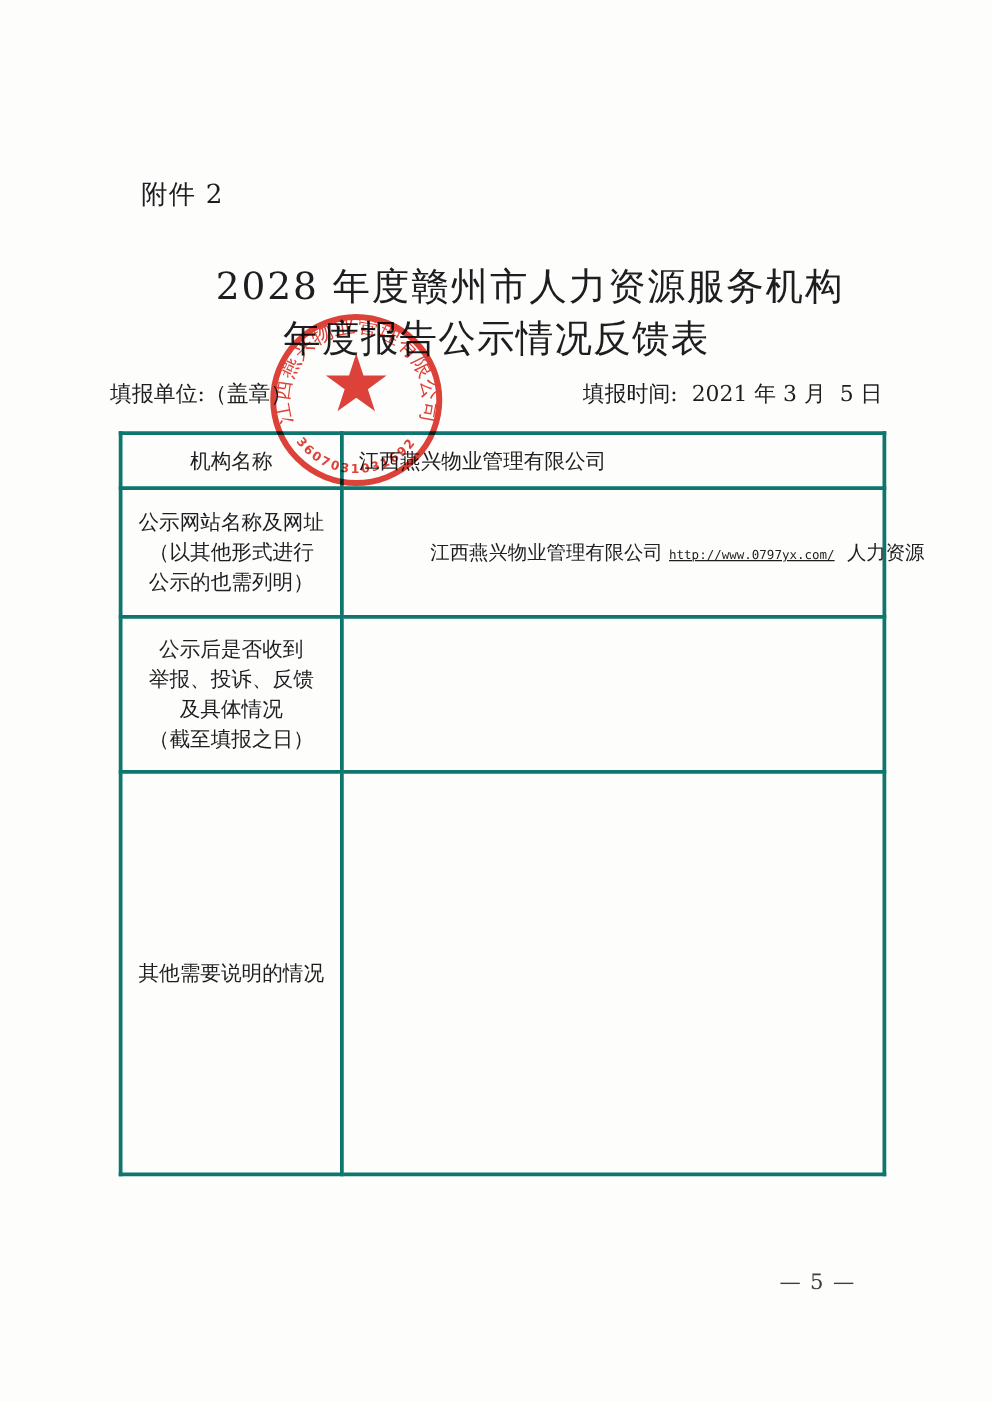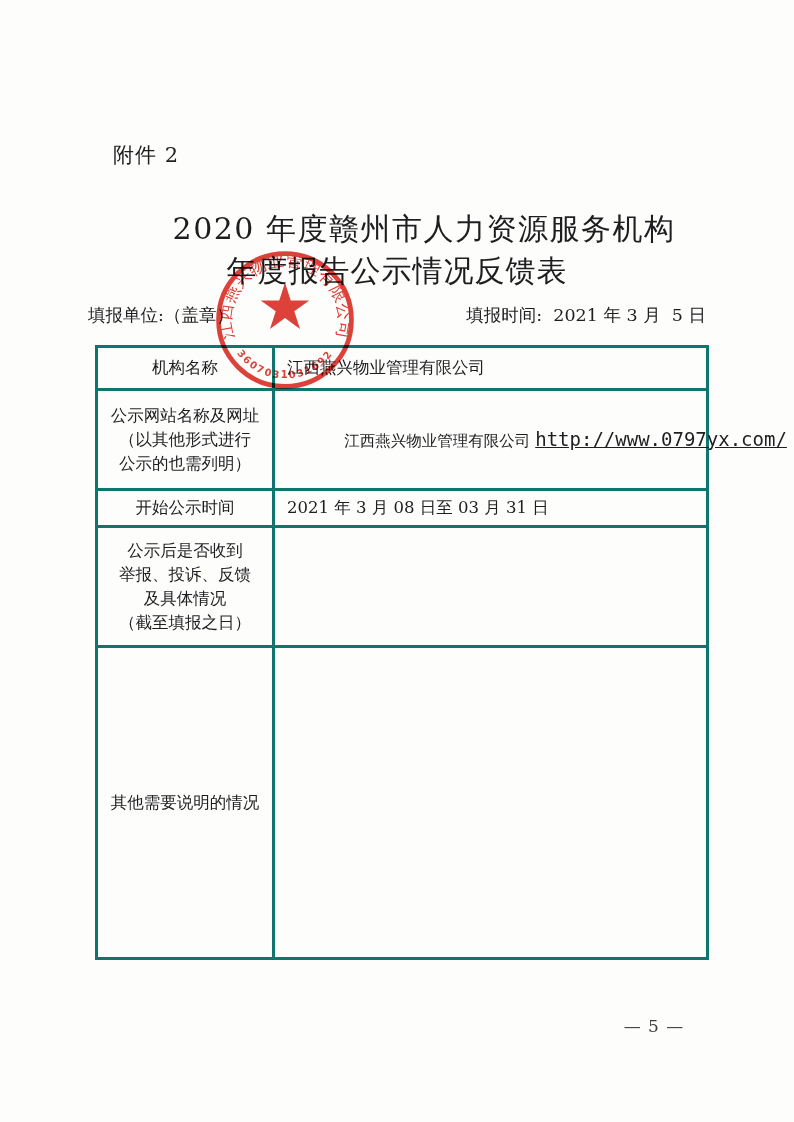--- a/index.html
+++ b/index.html
@@ -50,42 +50,42 @@
   tr.r1 { height:43px; }
   tr.r2 { height:33px; }
   tr.r3 { height:100px; }
   tr.r4 { height:37px; }
   tr.r5 { height:120px; }
   tr.r6 { height:312px; }
   tr.r2 td { text-align:center; }
   tr.r3 td { font-size:15.5px; padding-left:20px; white-space:pre; }
   .url {
     font-family:"DejaVu Sans Mono","Liberation Mono",monospace;
-    font-size:19px; text-decoration:underline;
+    font-size:10px; text-decoration:underline;
   }
   .stamp {
     position:absolute; left:206px; top:247px;
     width:158px; height:146px;
     mix-blend-mode:multiply; opacity:0.87;
     pointer-events:none;
   }
   .page-number {
     position:absolute; left:598px; top:1016px; width:112px;
     text-align:center; font-size:17px; color:#3e3e42;
     letter-spacing:1px; white-space:pre;
   }
 </style>
 </head>
 <body>
 
 <div class="page">
 
   <div class="attachment">附件 2</div>
 
-  <div class="title-line1">2020 年度赣州市人力资源服务机构</div>
+  <div class="title-line1">2028 年度赣州市人力资源服务机构</div>
   <div class="title-line2">年度报告公示情况反馈表</div>
 
   <div class="meta-row">
     <span>填报单位:（盖章）</span>
     <span>填报时间:  2021 年 3 月  5 日</span>
   </div>
 
   <table class="form">
     <colgroup>
       <col style="width:177px">
@@ -98,24 +98,20 @@
       </tr>
       <tr class="r3">
         <th>
           <div>公示网站名称及网址</div>
           <div>（以其他形式进行</div>
           <div>公示的也需列明）</div>
         </th>
         <td>
           <span>江西燕兴物业管理有限公司 </span><span class="url">http://www.0797yx.com/</span><span>  人力资源</span>
         </td>
-      </tr>
-      <tr class="r4">
-        <th>开始公示时间</th>
-        <td>2021 年 3 月 08 日至 03 月 31 日</td>
       </tr>
       <tr class="r5">
         <th>
           <div>公示后是否收到</div>
           <div>举报、投诉、反馈</div>
           <div>及具体情况</div>
           <div>（截至填报之日）</div>
         </th>
         <td></td>
       </tr>

